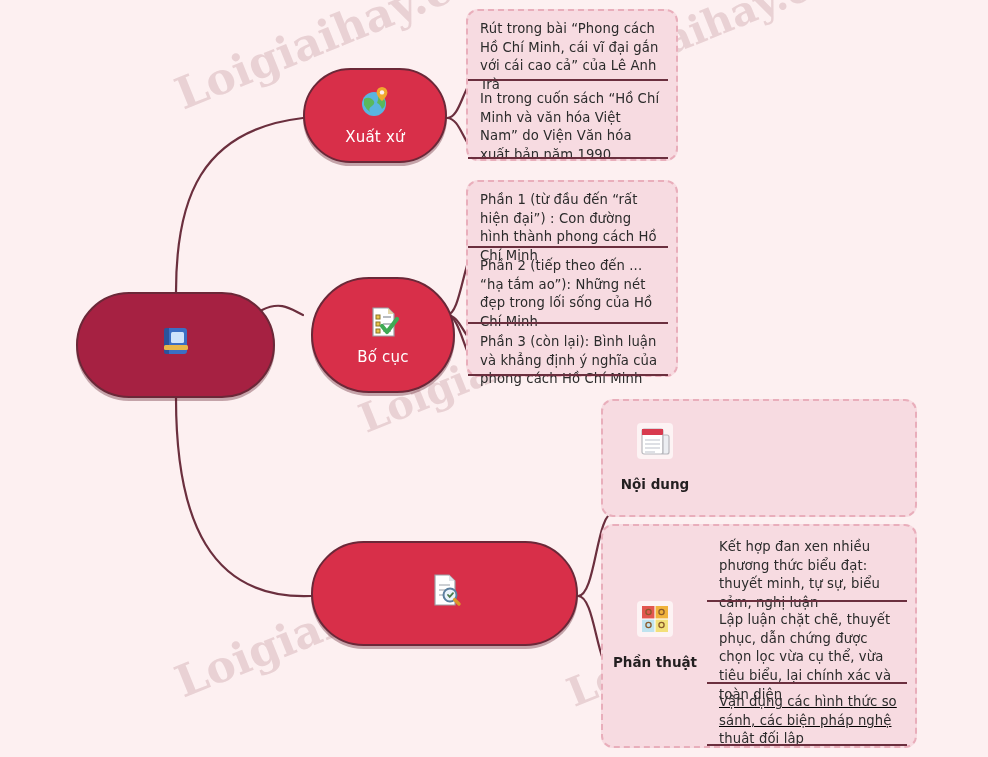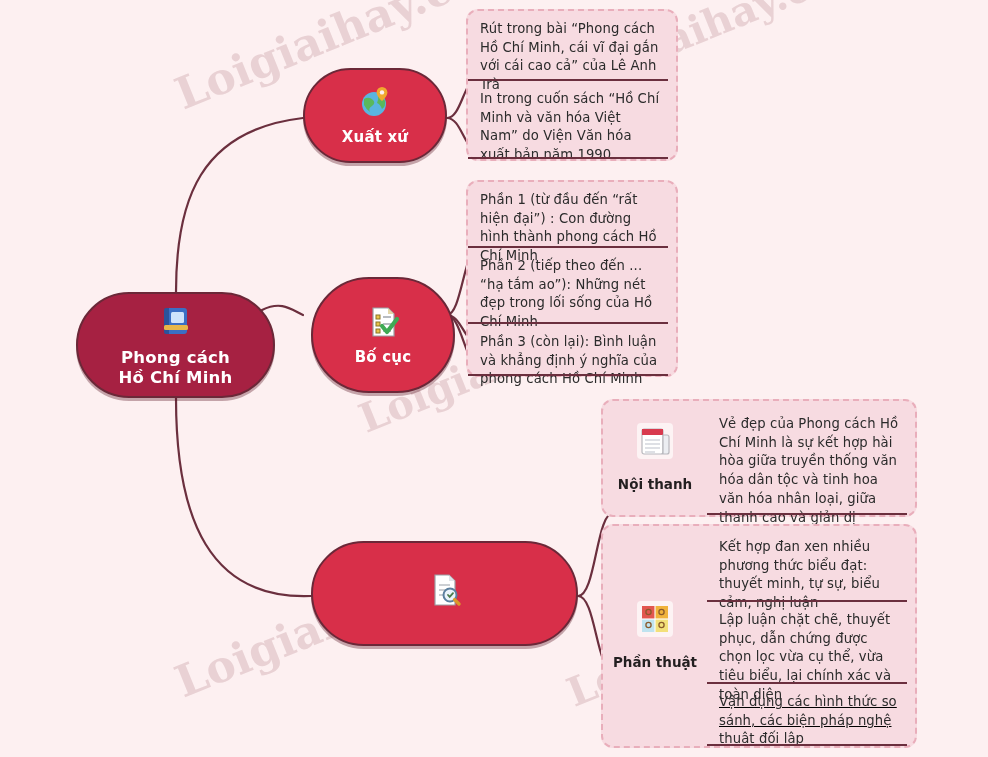--- a/index.html
+++ b/index.html
@@ -94,21 +94,21 @@
     display: flex;
     flex-direction: column;
     align-items: center;
     justify-content: center;
     z-index: 5;
     box-sizing: border-box;
     box-shadow: 0 3px 0 rgba(90,20,35,.35);
   }
   .node-label {
     color: #ffffff;
-    font-weight: 700;
+    font-weight: 400;
     text-align: center;
     line-height: 1.2;
     letter-spacing: .2px;
   }
   .node-icon { margin-bottom: 5px; }
 
   #node-root {
     left: 76px; top: 292px;
     width: 199px; height: 106px;
     background: #a62142;
@@ -194,26 +194,21 @@
           <rect x="7" y="8" width="21" height="6" fill="#d83a4e"></rect>
           <g stroke="#c9ccd4" stroke-width="1.2">
             <line x1="10" y1="19" x2="25" y2="19"></line>
             <line x1="10" y1="23" x2="25" y2="23"></line>
             <line x1="10" y1="27" x2="25" y2="27"></line>
             <line x1="10" y1="31" x2="20" y2="31"></line>
           </g>
           <path d="M28,14 h4 a2,2 0 0 1 2,2 v15 a2,2 0 0 1 -2,2 h-4 z" fill="#eceef2" stroke="#b8b8bd" stroke-width="1.2"></path>
         </svg>
       </span>
-      <span class="panel-icon-label">Nội thanh</span>
-    </div>
-    <div class="panel-body">
-      <div class="leaf ruled" style="height:114px; padding-top:14px;">
-        <p>Vẻ đẹp của Phong cách Hồ Chí Minh là sự kết hợp hài hòa giữa truyền thống văn hóa dân tộc và tinh hoa văn hóa nhân loại, giữa thanh cao và giản dị</p>
-      </div>
+      <span class="panel-icon-label">Nội dung</span>
     </div>
   </div>
 
   <div class="panel with-icon" style="left:601px; top:524px; width:316px; height:224px;">
     <div class="panel-icon-col">
       <span class="node-icon">
         <svg width="40" height="40" viewBox="0 0 40 40">
           <rect x="2" y="2" width="36" height="36" rx="4" fill="#fdf3f4"></rect>
           <rect x="7" y="7" width="13" height="13" fill="#e2564f"></rect>
           <rect x="20" y="7" width="13" height="13" fill="#f0b33c"></rect>
@@ -248,24 +243,20 @@
 
   <div class="node" id="node-root">
     <span class="node-icon">
       <svg width="36" height="36" viewBox="0 0 36 36">
         <path d="M8,5 h18 a3,3 0 0 1 3,3 v20 a3,3 0 0 1 -3,3 h-18 z" fill="#3b6fc4"></path>
         <path d="M8,5 h3 v26 h-3 a2,2 0 0 1 -2,-2 v-22 a2,2 0 0 1 2,-2 z" fill="#2b539b"></path>
         <rect x="13" y="9" width="13" height="11" rx="1.5" fill="#cfe4fb"></rect>
         <rect x="6" y="22" width="24" height="5" rx="1.5" fill="#e8b74a"></rect>
       </svg>
     </span>
-    <span class="node-label">
-      <span>Phong cách</span><br>
-      <span>Hồ Chí Minh</span>
-    </span>
   </div>
 
   <div class="node node-branch" id="node-xuatxu">
     <span class="node-icon">
       <svg width="34" height="34" viewBox="0 0 34 34">
         <circle cx="16" cy="19" r="12" fill="#5ab4e0"></circle>
         <path d="M6,14 q5,-3 9,1 q3,3 -1,6 q-4,2 -2,6 q-4,-3 -6,-7 z" fill="#5ab85c"></path>
         <path d="M20,10 q5,1 7,6 q1,5 -3,8 q-2,-5 -5,-6 q2,-4 1,-8 z" fill="#5ab85c"></path>
         <path d="M24,2 a5.4,5.4 0 0 1 5.4,5.4 c0,4 -5.4,8.6 -5.4,8.6 s-5.4,-4.6 -5.4,-8.6 A5.4,5.4 0 0 1 24,2 z" fill="#f0a92e"></path>
         <circle cx="24" cy="7.4" r="2.2" fill="#fdf0f1"></circle>

